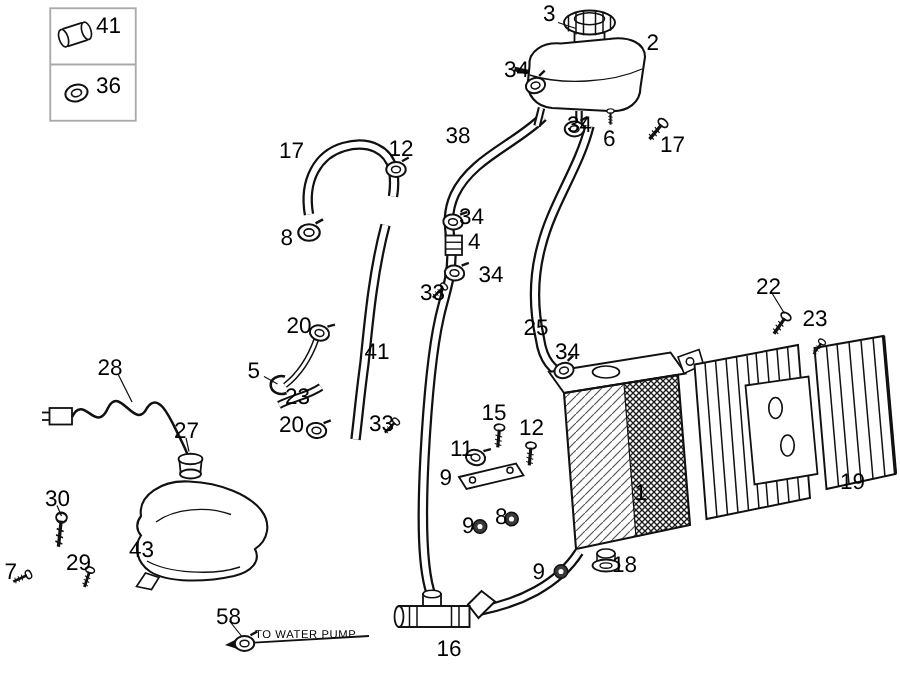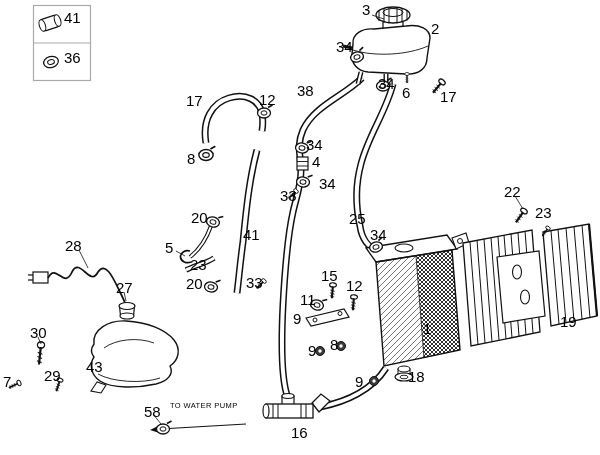--- a/index.html
+++ b/index.html
@@ -272,15 +272,15 @@
 <div class="lbl" style="left:560px;top:314px">19</div>
 <div class="lbl" style="left:408px;top:369px">18</div>
 <div class="lbl" style="left:355px;top:374px">9</div>
 <div class="lbl" style="left:30px;top:325px">30</div>
 <div class="lbl" style="left:44px;top:368px">29</div>
 <div class="lbl" style="left:3px;top:374px">7</div>
 <div class="lbl" style="left:86px;top:359px">43</div>
 <div class="lbl" style="left:144px;top:404px">58</div>
 <div class="lbl" style="left:291px;top:425px">16</div>
 
-<div class="tiny" style="left:170px;top:402px">TO WATER PUMP</div>
+<div class="tiny" style="left:170px;top:419px">TO WATER PUMP</div>
 
 </div>
 
 </body></html>

